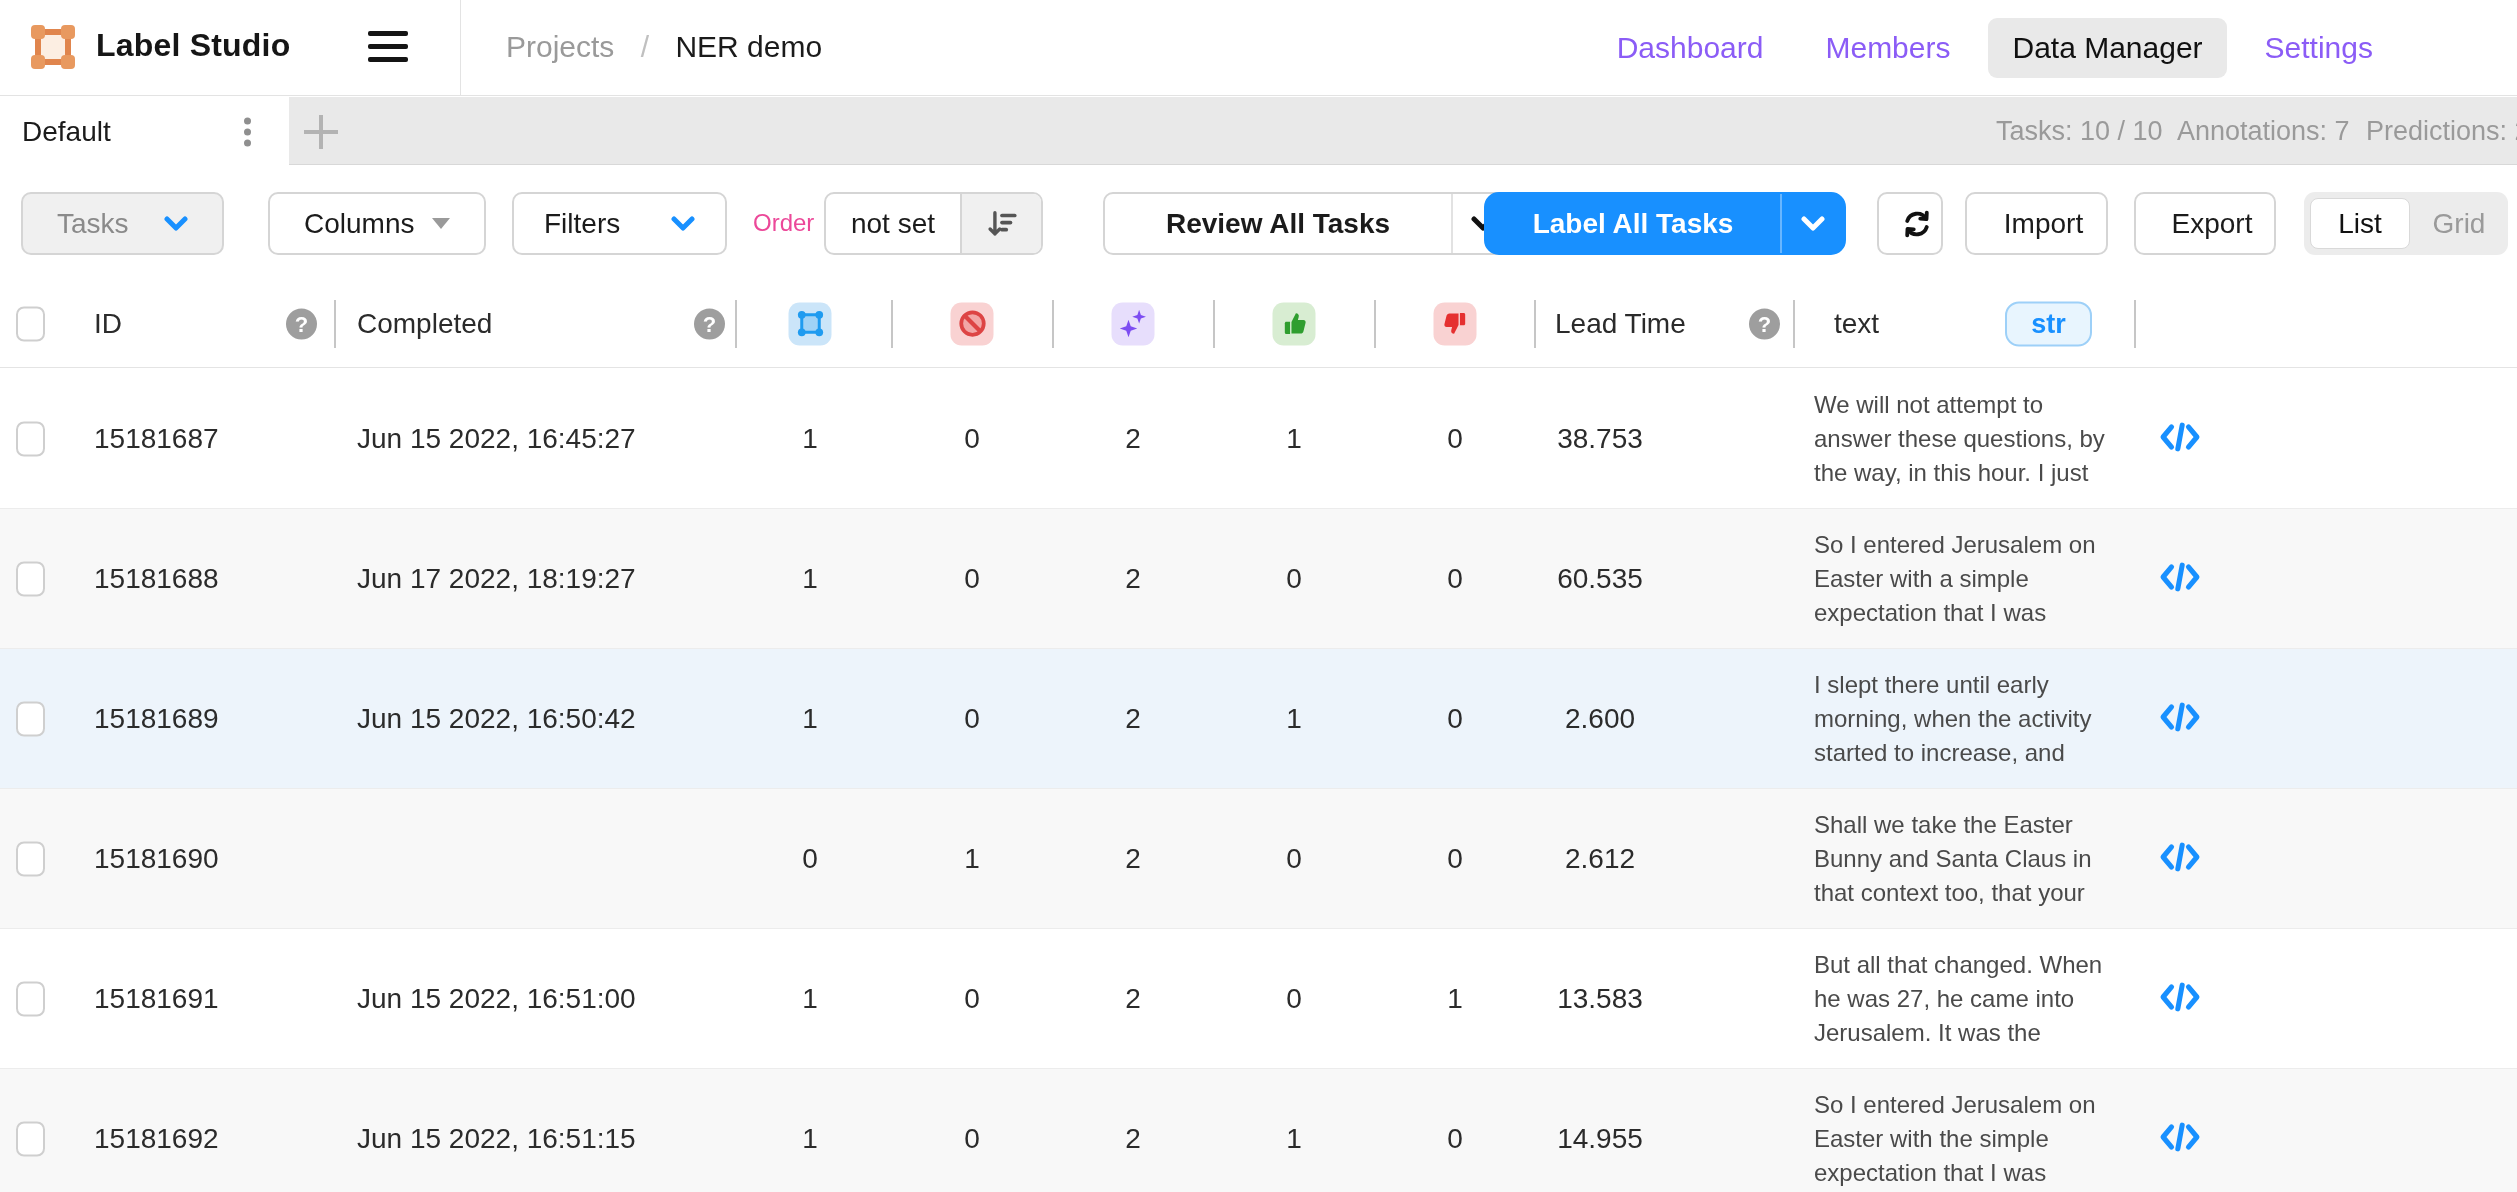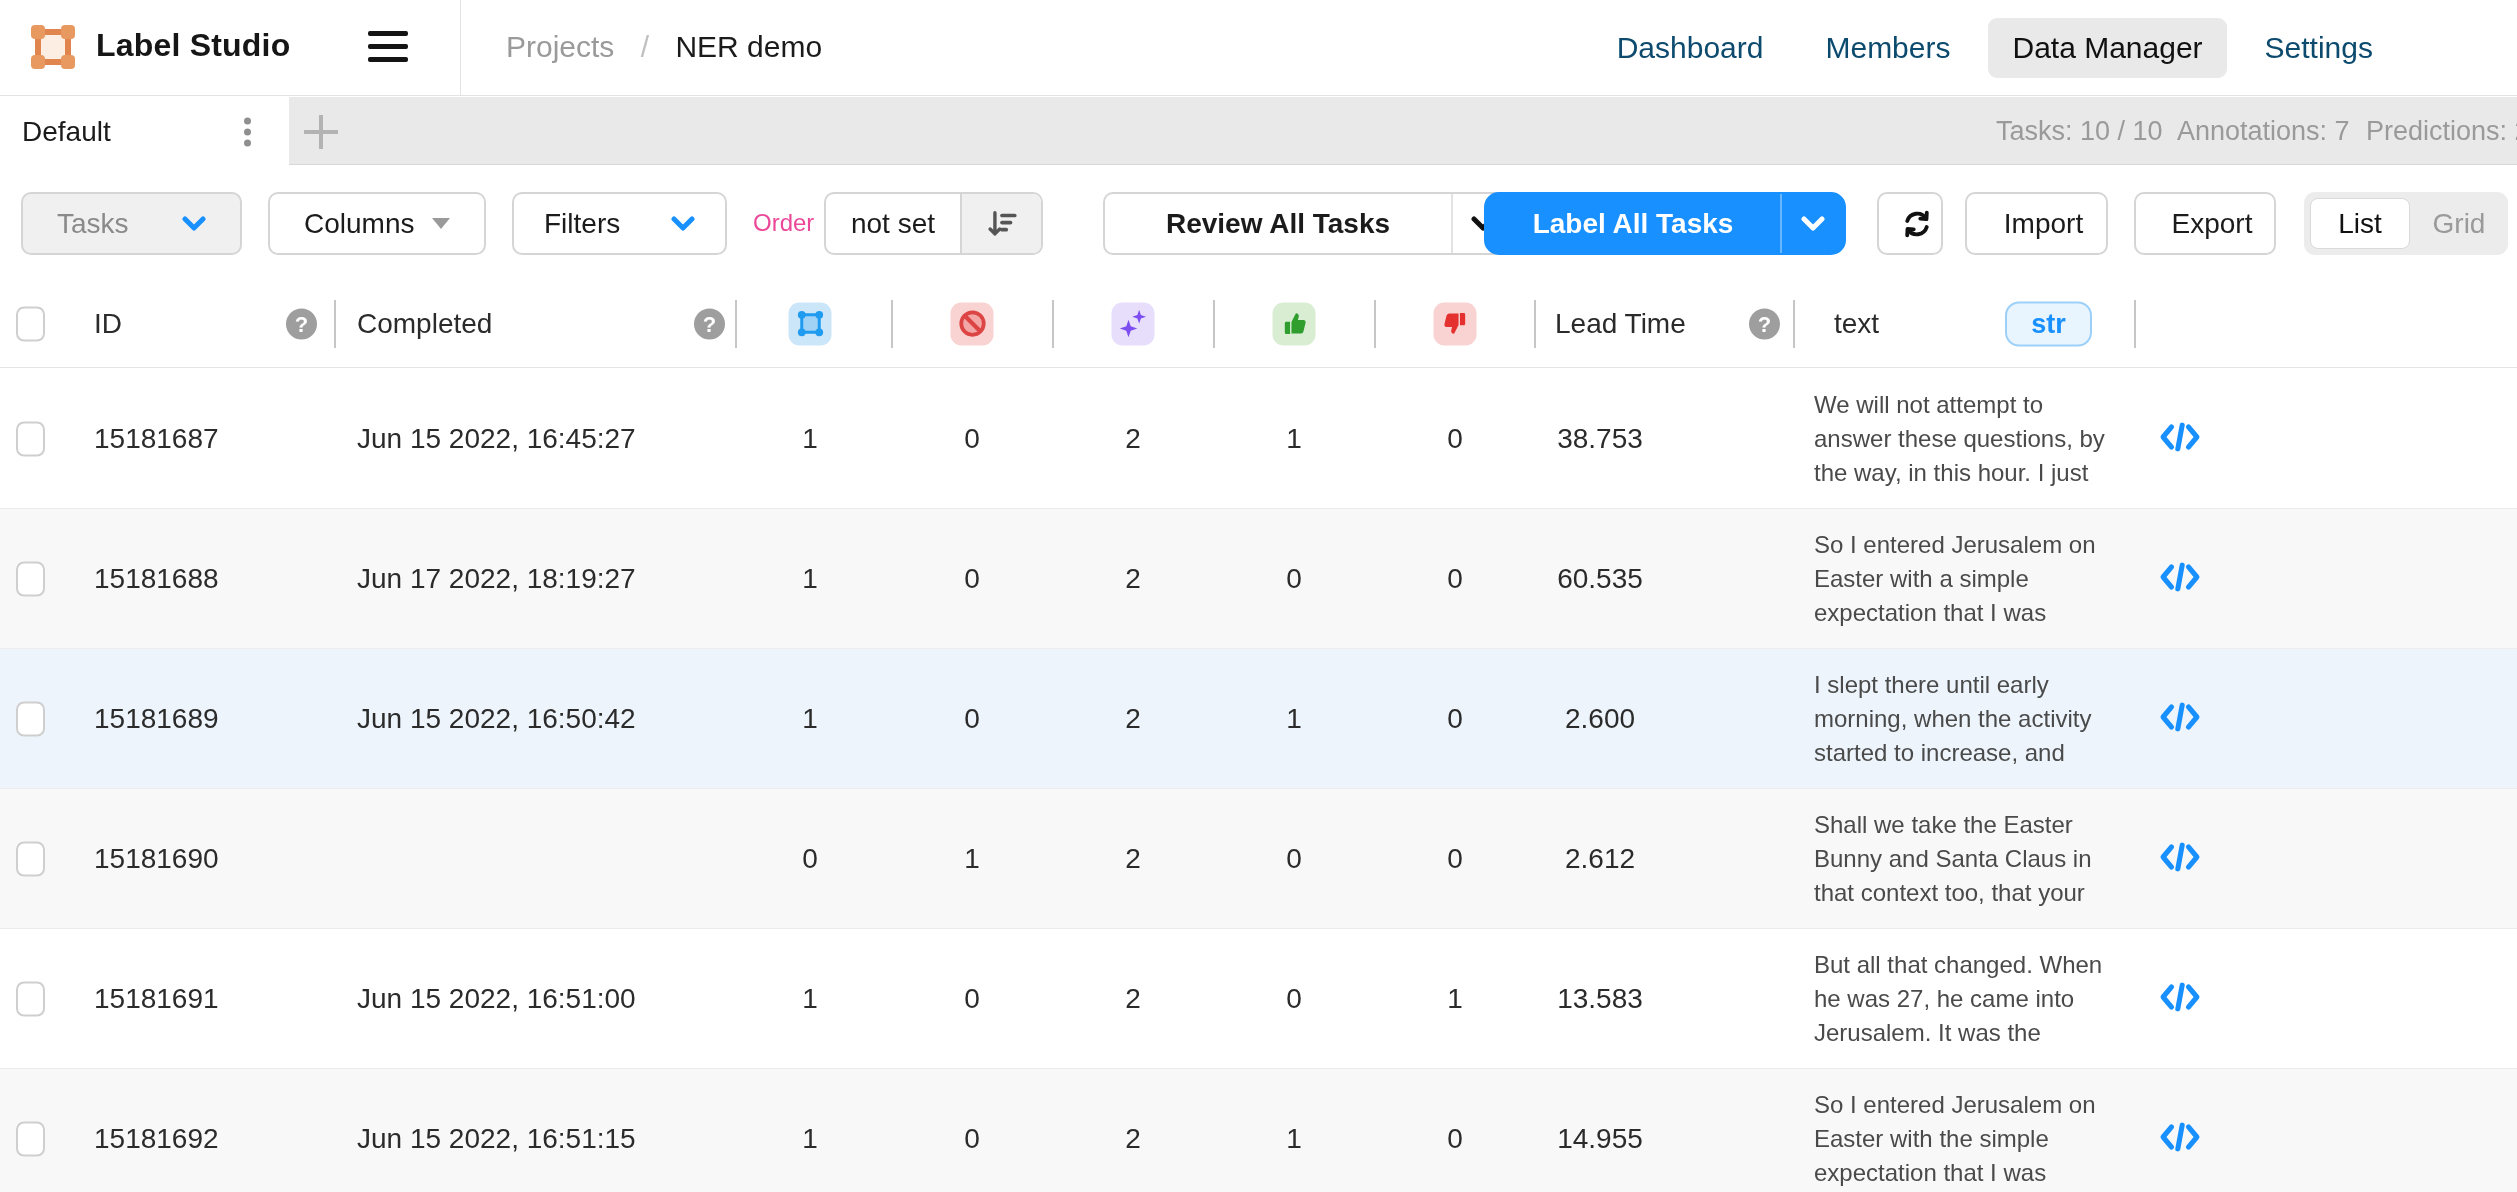--- a/index.html
+++ b/index.html
@@ -12,21 +12,21 @@
   .logo { position:absolute; left:30px; top:24px; width:46px; height:46px; }
   .logo-text { position:absolute; left:96px; top:27px; font-size:32px; font-weight:bold; color:#161616; letter-spacing:.2px; }
   .hamburger { position:absolute; left:368px; top:31px; width:40px; cursor:pointer; }
   .hamburger i { display:block; width:40px; height:5px; background:#141414; border-radius:2px; margin-bottom:8px; }
   .topbar-divider { position:absolute; left:460px; top:0; width:1px; height:96px; background:#e3e3e3; }
   .breadcrumb { position:absolute; left:506px; top:30px; font-size:30px; }
   .breadcrumb .root { color:#9a9a9a; }
   .breadcrumb .sep { color:#c0c0c0; margin:0 18px; }
   .breadcrumb .current { color:#1b1b1b; }
   .topnav { position:absolute; right:120px; top:0; height:96px; display:flex; align-items:center; gap:14px; }
-  .topnav .nav-item { font-size:30px; color:#0c4a6e; padding:13px 24px; border-radius:9px; cursor:pointer; white-space:nowrap; }
+  .topnav .nav-item { font-size:30px; color:#8b5cf6; padding:13px 24px; border-radius:9px; cursor:pointer; white-space:nowrap; }
   .topnav .nav-item.active { color:#111; background:#e9e9e9; }
 
   
   .tabbar { position:absolute; left:0; top:97px; width:2517px; height:68px; background:#e9e9e9; border-bottom:1px solid #d8d8d8; }
   .tab-active { position:absolute; left:0; top:0; width:289px; height:69px; background:#fff; }
   .tab-active .tab-label { position:absolute; left:22px; top:50%; transform:translateY(-50%); font-size:28px; color:#1b1b1b; }
   .kebab { position:absolute; left:244px; top:50%; transform:translateY(-50%); width:8px; cursor:pointer; }
   .kebab i { display:block; width:7px; height:7px; border-radius:50%; background:#8f8f8f; margin:4px 0; }
   .tab-add { position:absolute; left:304px; top:18px; width:34px; height:34px; cursor:pointer; }
   .tab-add:before, .tab-add:after { content:""; position:absolute; background:#b3b3b3; }
@@ -37,21 +37,21 @@
   .stat-tasks { left:1996px; } .stat-annotations { left:2177px; } .stat-predictions { left:2366px; }
 
   
   .toolbar { position:absolute; left:0; top:166px; width:2517px; height:114px; background:#fff; }
   .btn { position:absolute; top:26px; height:63px; border:2px solid #d5d5d5; border-radius:10px; background:#fff;
          display:flex; align-items:center; justify-content:center; font-size:28px; color:#1b1b1b; cursor:pointer; white-space:nowrap;padding-left:14px; }
   .btn .lbl { font-weight:500; }
   .chev { width:24px; height:16px; display:inline-block; }
   .tri-down { width:0; height:0; border-left:9px solid transparent; border-right:9px solid transparent; border-top:11px solid #9a9a9a; display:inline-block; }
 
-  .btn-tasks   { left:21px;  width:221px; background:#f0f0f0; justify-content:space-between; padding:0 34px; }
+  .btn-tasks   { left:21px;  width:203px; background:#f0f0f0; justify-content:space-between; padding:0 34px; }
   .btn-tasks .lbl { color:#8a8a8a; }
   .btn-columns { left:268px; width:218px; justify-content:space-between; padding:0 34px; }
   .btn-filters { left:512px; width:215px; justify-content:space-between; padding:0 30px; }
   .order-label { position:absolute; left:753px; top:43px; font-size:24px; color:#ec4899; }
   .btn-notset  { left:824px; width:219px; padding:0; overflow:hidden; }
   .notset-val  { flex:1; text-align:center; font-size:28px; color:#1b1b1b; }
   .notset-sort { width:81px; height:100%; background:#f0f0f0; border-left:2px solid #d5d5d5; display:flex; align-items:center; justify-content:center; }
   .btn-review  { left:1103px; width:412px; padding:0; }
   .btn-review .lbl { flex:1; text-align:center; font-weight:600; }
   .btn-review .chev-box { width:62px; height:100%; border-left:2px solid #e2e2e2; display:flex; align-items:center; justify-content:center; }

